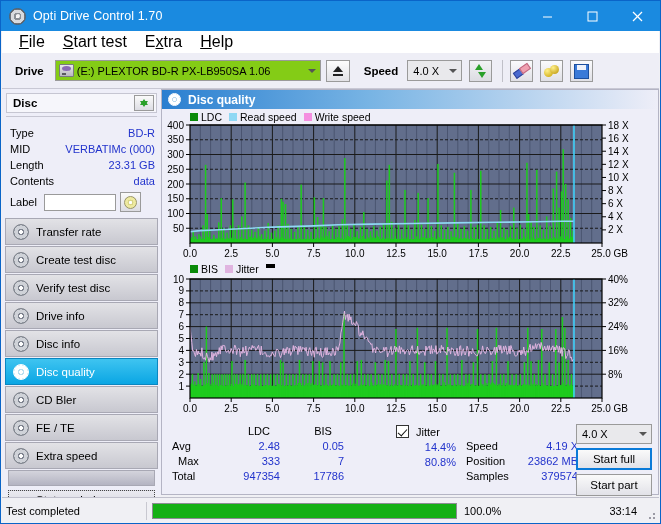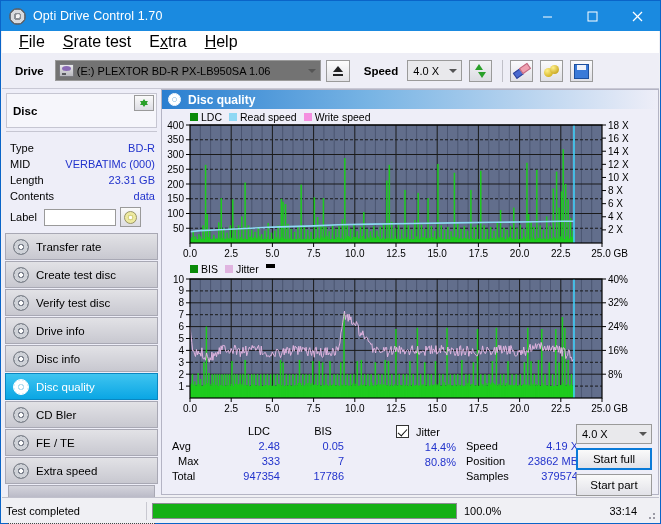--- a/index.html
+++ b/index.html
@@ -53,21 +53,21 @@
   
   .toolbar{
     position:absolute;left:1px;top:52px;width:657px;height:36px;
     background:#eeeef6;
     display:flex;align-items:center;
     border-bottom:1px solid #c8c8d4;
     box-sizing:border-box;
   }
   .tool-label{font-size:11.5px;font-weight:bold;color:#000;margin-left:13px;}
   .drive-combo{
-    margin-left:11px;width:266px;height:21px;background:#737373;
+    margin-left:11px;width:266px;height:21px;background:#84cc16;
     border:1px solid #9a9a9a;display:flex;align-items:center;
     box-sizing:border-box;position:relative;
   }
   .drive-ico{
     width:15px;height:13px;margin-left:3px;margin-right:3px;
     background:linear-gradient(#e8e8ea,#b9b9bf);
     border:1px solid #7a7a80;border-radius:1px;position:relative;box-sizing:border-box;
   }
   .drive-ico:before{
     content:"";position:absolute;left:2px;top:1px;width:9px;height:5px;
@@ -139,21 +139,21 @@
   .ico-save:before{
     content:"";position:absolute;left:3px;top:3px;width:15px;height:15px;
     background:#3a7ad8;border:1px solid #1c4f9e;box-sizing:border-box;
   }
   .ico-save:after{
     content:"";position:absolute;left:6px;top:4px;width:9px;height:5px;background:#eef2fa;
   }
   
   .leftcol{position:absolute;left:1px;top:88px;width:159px;height:406px;background:#eeeef8;}
   .disc-header{
-    margin:4px 4px 0 4px;height:35px;background:#f6f6fb;border:1px solid #c6c6d2;
+    margin:4px 4px 0 4px;height:20px;background:#f6f6fb;border:1px solid #c6c6d2;
     display:flex;align-items:center;box-sizing:border-box;position:relative;
   }
   .disc-header b{font-size:11.5px;margin-left:6px;}
   .dh-btn{
     position:absolute;right:2px;top:1px;width:20px;height:16px;
     background:linear-gradient(#fafafa,#dddde4);border:1px solid #9a9a9a;box-sizing:border-box;
   }
   .disc-rule{margin:3px 4px 0 4px;height:1px;background:#c6c6d2;}
   .disc-rows{margin:8px 6px 0 8px;}
   .drow{display:flex;align-items:center;height:16px;font-size:11px;}
@@ -298,21 +298,21 @@
         <svg width="11" height="11" viewBox="0 0 11 11">
             <line x1="1" y1="1" x2="10" y2="10" stroke="#fff" stroke-width="1.2"></line>
             <line x1="10" y1="1" x2="1" y2="10" stroke="#fff" stroke-width="1.2"></line>
           </svg>
       </div>
     </div>
   </div>
 
   <div class="menubar">
     <div class="menu-item"><u>F</u><span>ile</span></div>
-    <div class="menu-item"><u>S</u><span>rate test</span></div>
+    <div class="menu-item"><u>S</u><span>tart test</span></div>
     <div class="menu-item">E<u>x</u><span>tra</span></div>
     <div class="menu-item"><u>H</u><span>elp</span></div>
   </div>
 
   <div class="toolbar">
     <div class="tool-label">Drive</div>
     <div class="drive-combo">
       <div class="drive-ico"></div>
       <div class="drive-text">(E:)   PLEXTOR BD-R  PX-LB950SA 1.06</div>
       <div class="cmb-arrow"></div>

